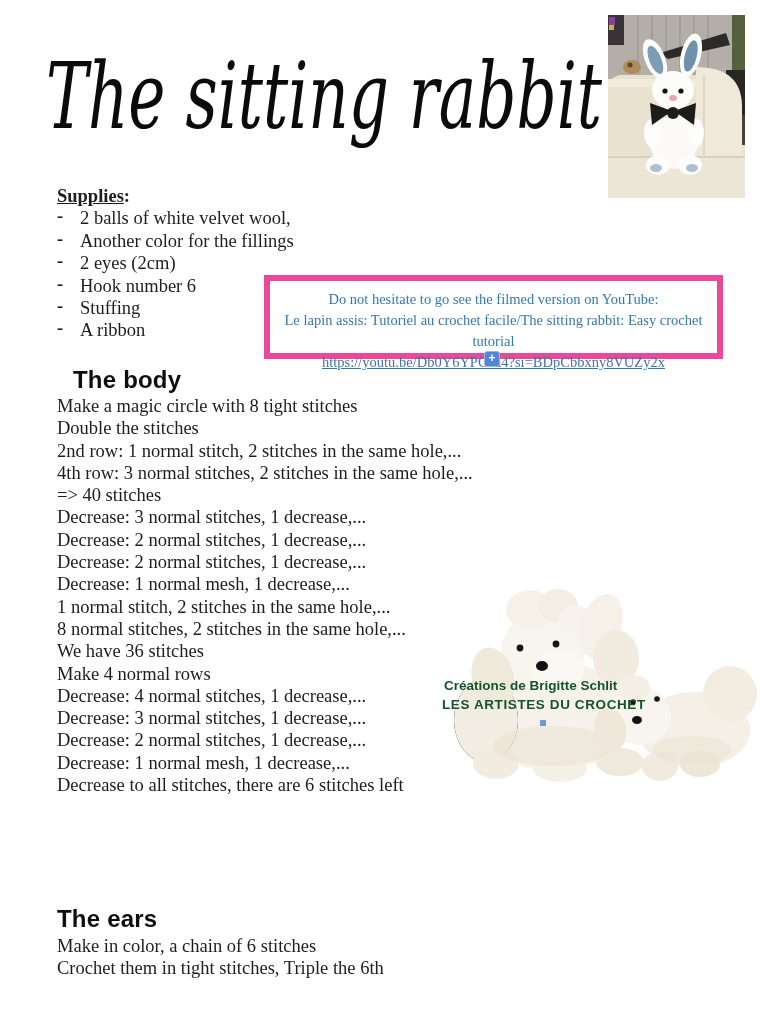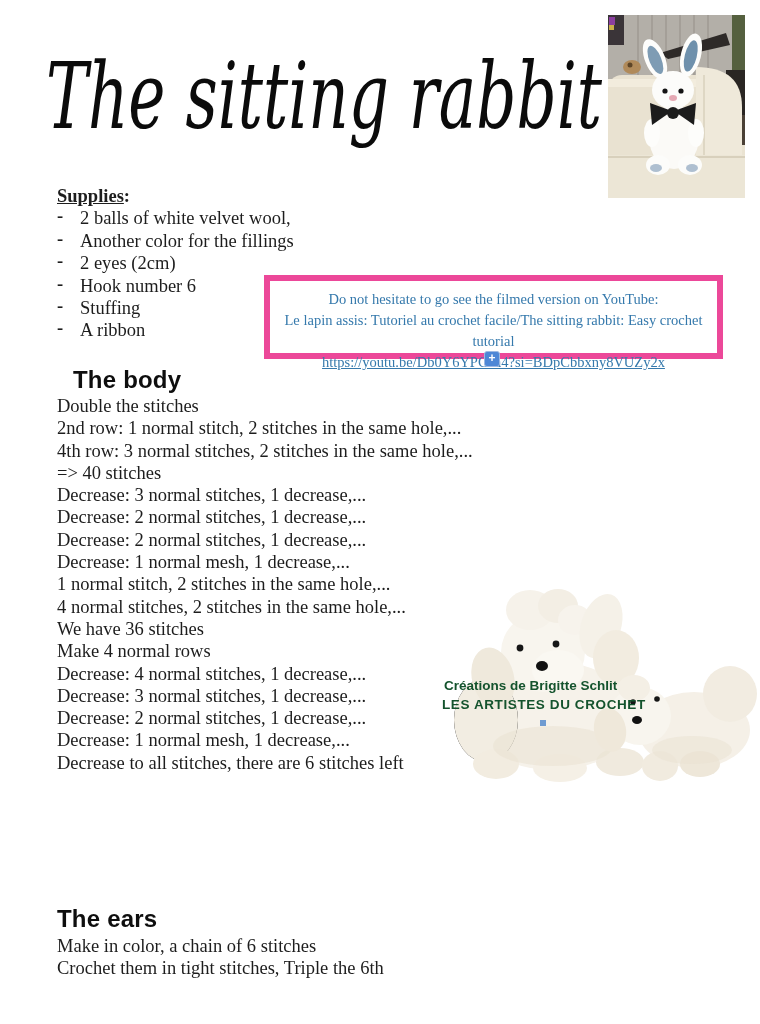--- a/index.html
+++ b/index.html
@@ -159,30 +159,31 @@
 
   <div class="abs note-box">
     <div>Do not hesitate to go see the filmed version on YouTube:</div>
     <div>Le lapin assis: Tutoriel au crochet facile/The sitting rabbit: Easy crochet tutorial</div>
     <div><a>https://youtu.be/Db0Y6YPC8a4?si=BDpCbbxny8VUZy2x</a></div>
   </div>
   <div class="abs plus-icon">+</div>
 
   <div class="abs section-heading body-heading">The body</div>
   <div class="abs body-lines">
+    <div>Make a magic circle with 8 tight stitches</div>
     <div>Double the stitches</div>
     <div>2nd row: 1 normal stitch, 2 stitches in the same hole,...</div>
     <div>4th row: 3 normal stitches, 2 stitches in the same hole,...</div>
     <div>=&gt; 40 stitches</div>
     <div>Decrease: 3 normal stitches, 1 decrease,...</div>
     <div>Decrease: 2 normal stitches, 1 decrease,...</div>
     <div>Decrease: 2 normal stitches, 1 decrease,...</div>
     <div>Decrease: 1 normal mesh, 1 decrease,...</div>
     <div>1 normal stitch, 2 stitches in the same hole,...</div>
-    <div>4 normal stitches, 2 stitches in the same hole,...</div>
+    <div>8 normal stitches, 2 stitches in the same hole,...</div>
     <div>We have 36 stitches</div>
     <div>Make 4 normal rows</div>
     <div>Decrease: 4 normal stitches, 1 decrease,...</div>
     <div>Decrease: 3 normal stitches, 1 decrease,...</div>
     <div>Decrease: 2 normal stitches, 1 decrease,...</div>
     <div>Decrease: 1 normal mesh, 1 decrease,...</div>
     <div>Decrease to all stitches, there are 6 stitches left</div>
   </div>
 
   <div class="abs dogs-photo">

